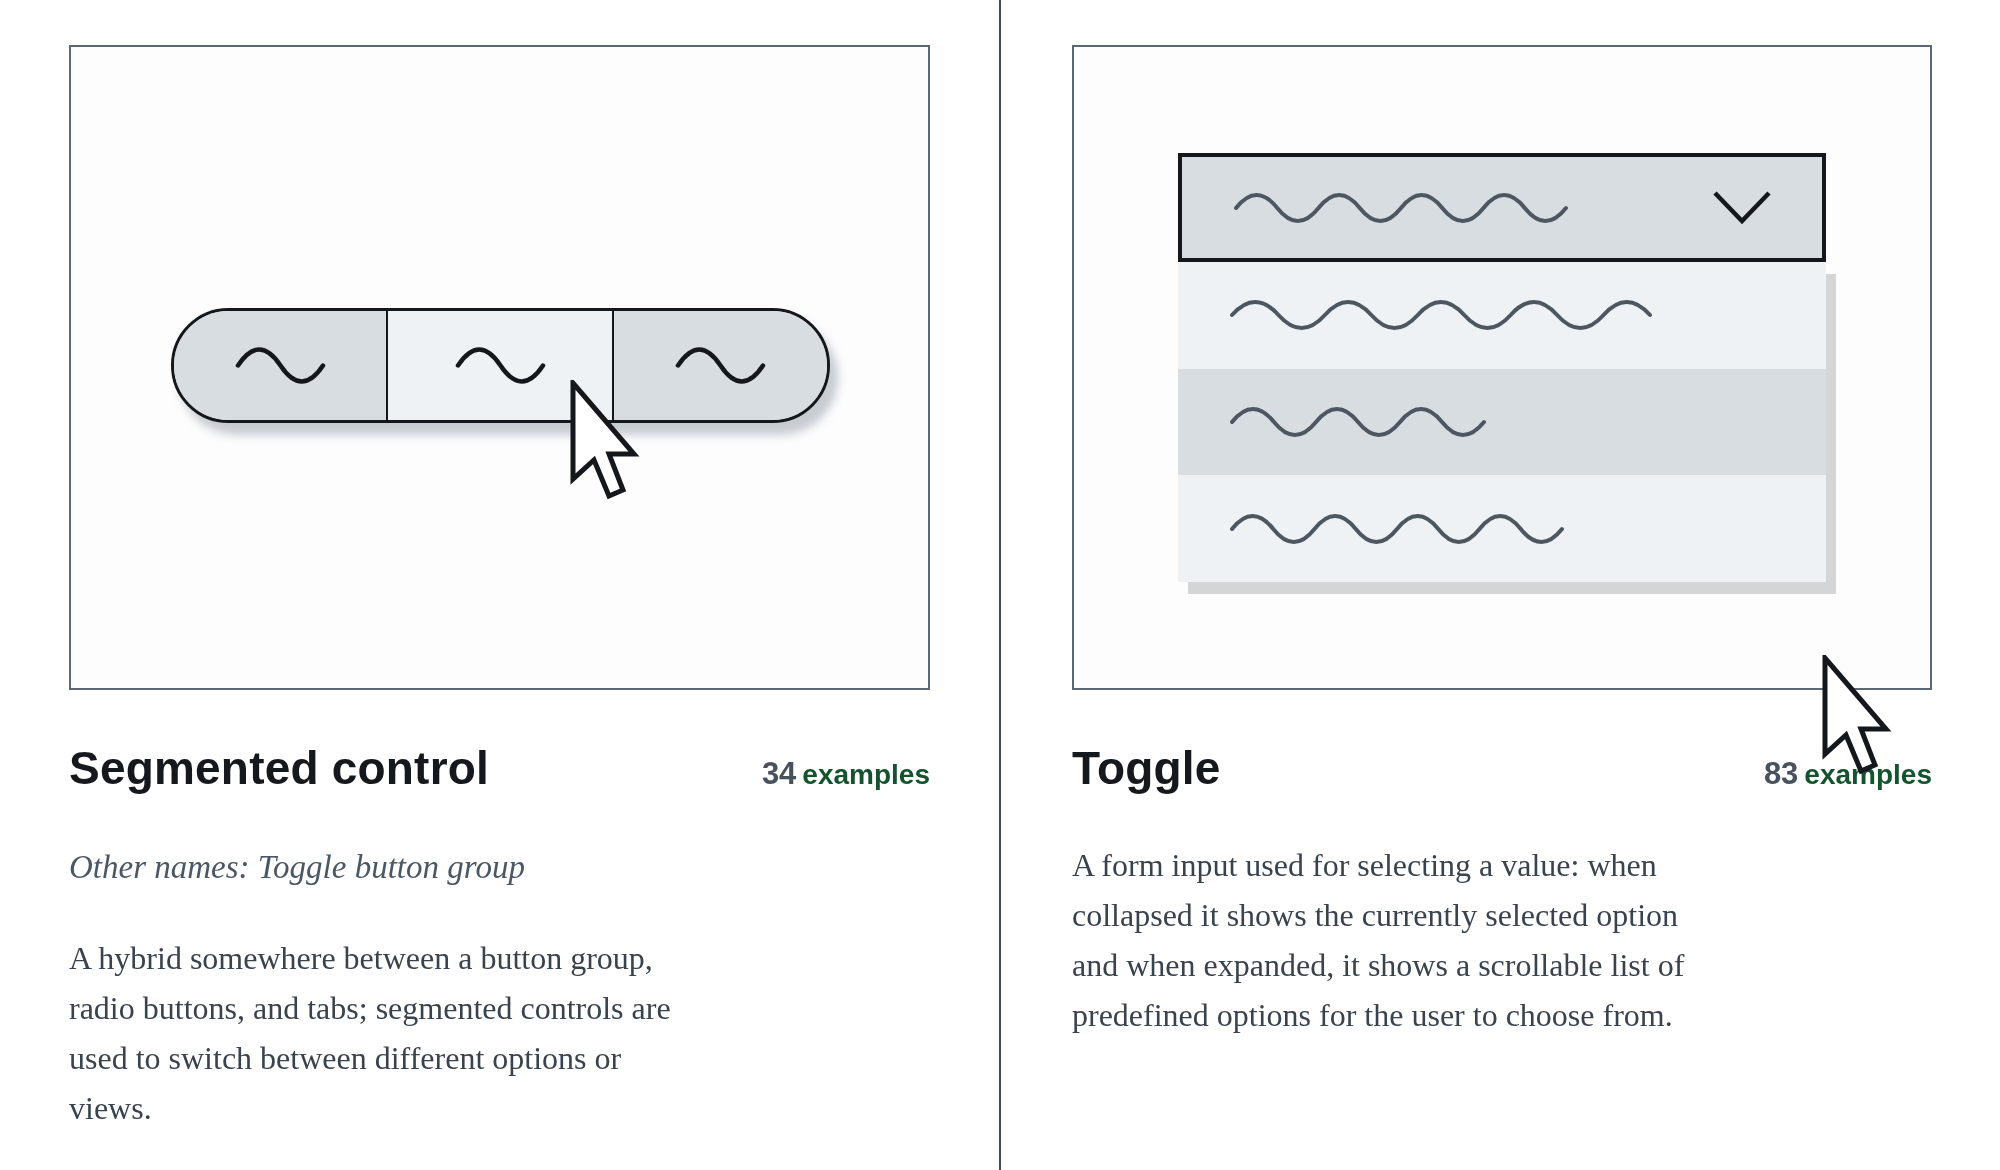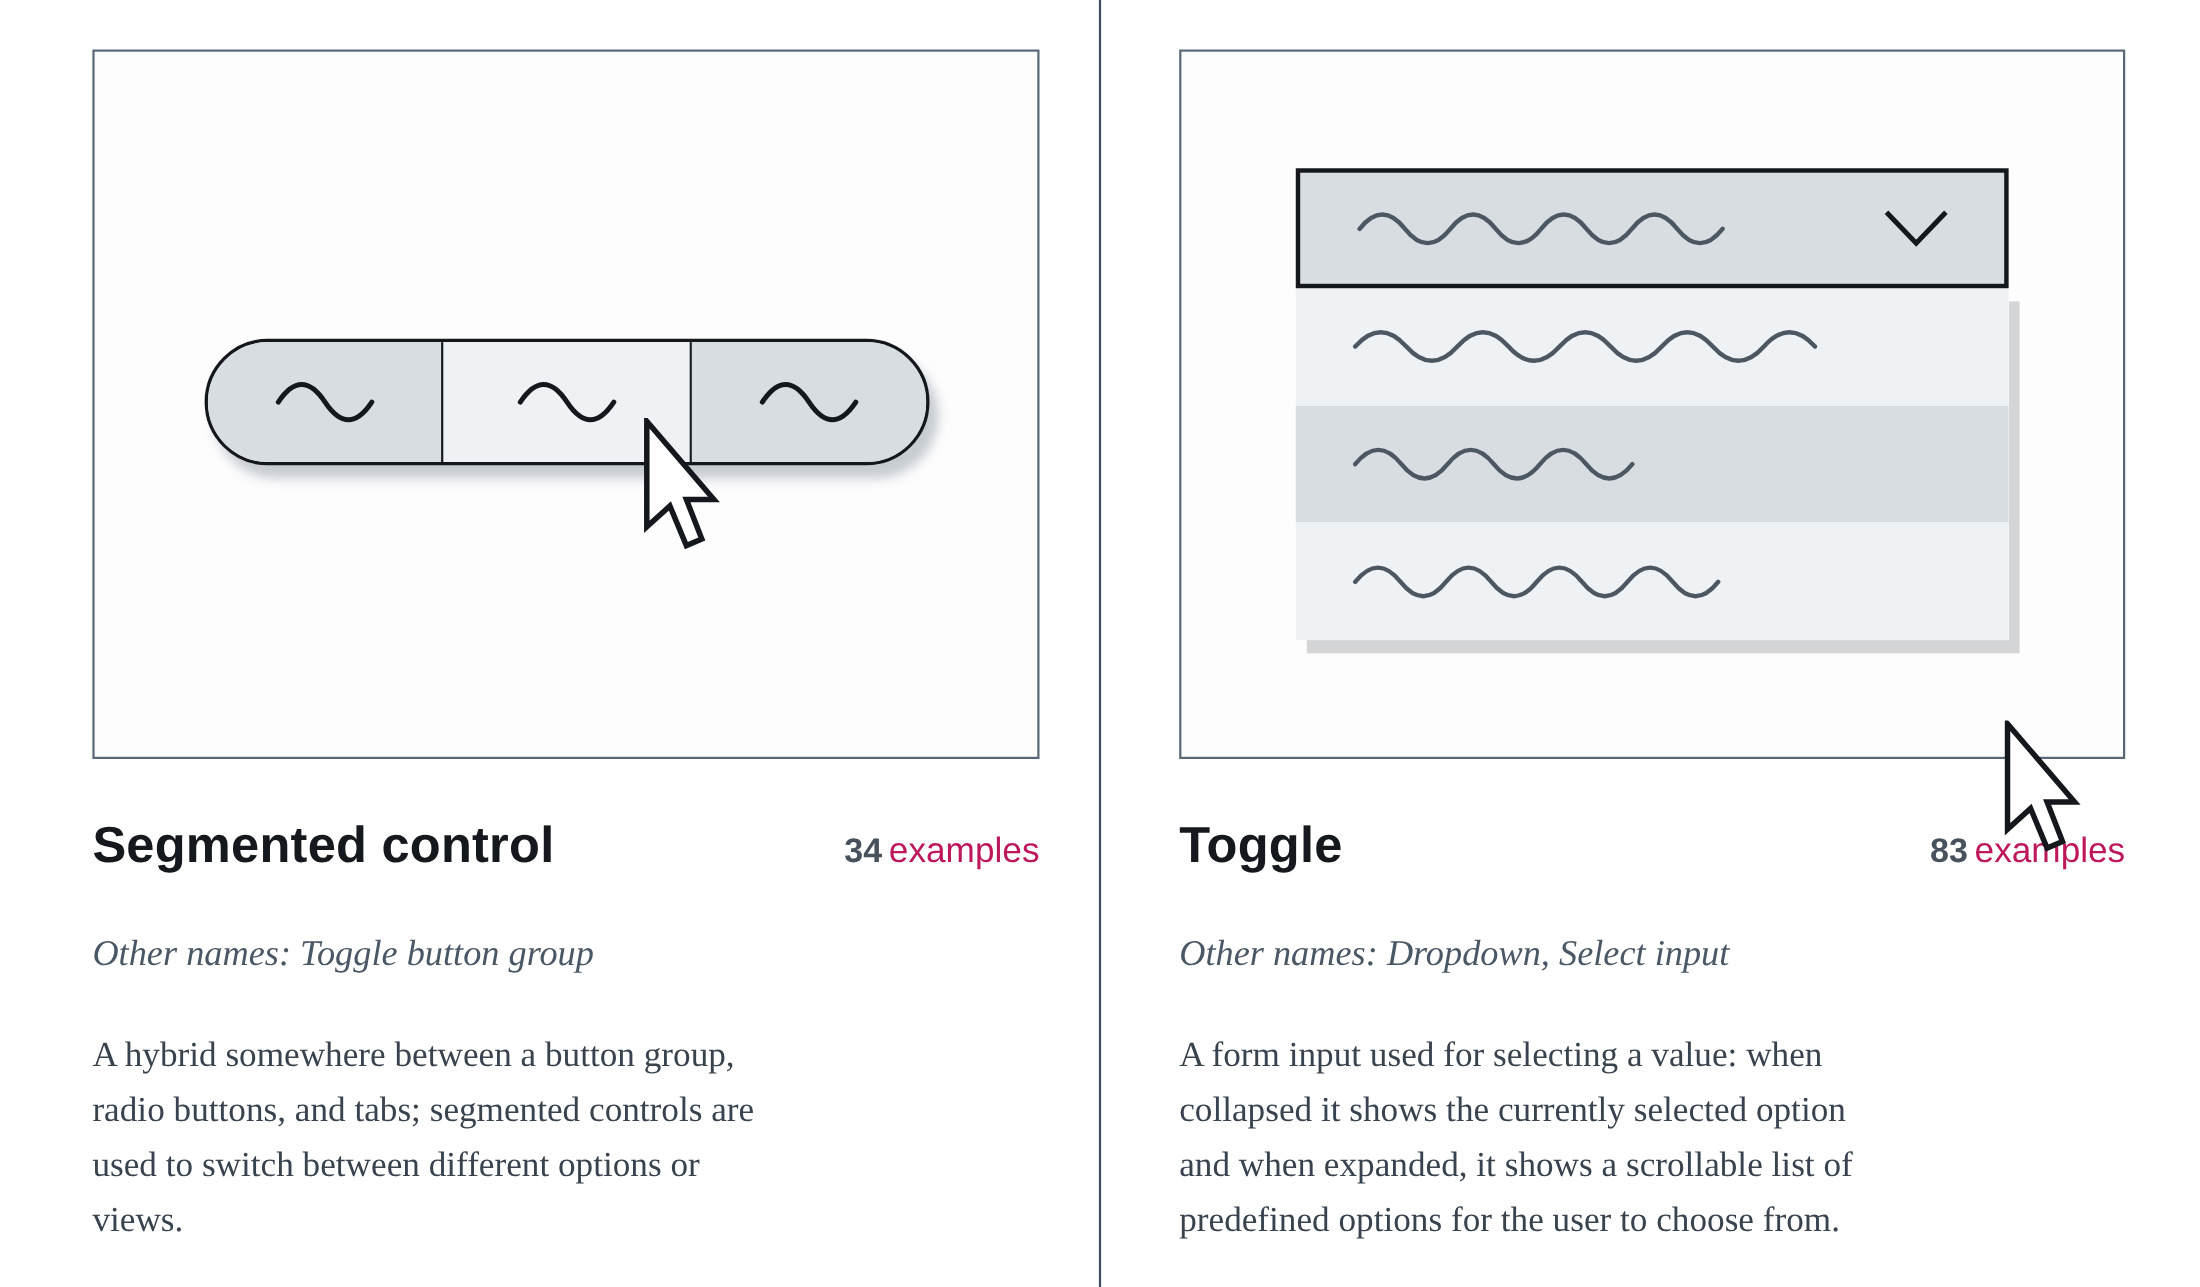--- a/index.html
+++ b/index.html
@@ -4,21 +4,21 @@
 <style>
   html,body{margin:0;padding:0;}
   body{
     width:2000px;height:1170px;overflow:hidden;background:#ffffff;
     font-family:"Liberation Sans",sans-serif;position:relative;
   }
   .layout{position:relative;width:2000px;height:1170px;}
   .divider{position:absolute;left:999px;top:0;width:2px;height:1170px;background:#3f4d5a;}
 
   .card{position:absolute;top:45px;}
-  .card-left{left:84px;width:861px;}
+  .card-left{left:69px;width:861px;}
   .card-right{left:1072px;width:860px;}
 
   .illus-box{
     box-sizing:border-box;width:100%;height:645px;
     border:2px solid #5a6876;background:#fdfdfe;position:relative;
   }
 
   
   .pill{
     position:absolute;left:100px;top:261px;width:659px;height:115px;
@@ -52,21 +52,21 @@
   .cursor-right{left:644px;top:393px;}
 
   
   .title-row{display:flex;justify-content:space-between;align-items:baseline;margin:50px 0 0;}
   .title{
     margin:0;font-size:46px;line-height:56px;font-weight:600;color:#15181c;
     letter-spacing:.2px;font-family:"Liberation Sans",sans-serif;
   }
   .examples{margin:0;white-space:nowrap;}
   .count{font-size:31px;font-weight:700;color:#47525d;}
-  .count-label{font-size:32px;font-weight:400;color:#be185d;margin-left:6px;}
+  .count-label{font-size:28px;font-weight:700;color:#14532d;margin-left:6px;}
   .othernames{
     margin:50px 0 0;font-family:"Liberation Serif",serif;font-style:italic;
     font-size:33px;line-height:1.3;color:#4a5765;
   }
   .desc{
     margin:44px 0 0;font-family:"Liberation Serif",serif;
     font-size:32px;line-height:50px;color:#39434e;white-space:pre-line;
   }
 </style>
 </head>
@@ -142,20 +142,19 @@
         <svg class="cursor cursor-right" width="76" height="126" viewBox="0 0 76 126">
           <polygon points="3,3 3,99 24,80 39,116 53,110 39,74 64,74" fill="#ffffff" stroke="#14181c" stroke-width="5" stroke-linejoin="miter"></polygon>
         </svg>
       </div>
     </div>
 
     <div class="title-row">
       <h2 class="title">Toggle</h2>
       <p class="examples"><span class="count">83</span><span class="count-label">examples</span></p>
     </div>
-    <p class="othernames">Other names: Dropdown, Select input</p>
     <p class="desc">A form input used for selecting a value: when
 collapsed it shows the currently selected option
 and when expanded, it shows a scrollable list of
 predefined options for the user to choose from.</p>
   </section>
 
 </div>
 
 </body></html>

